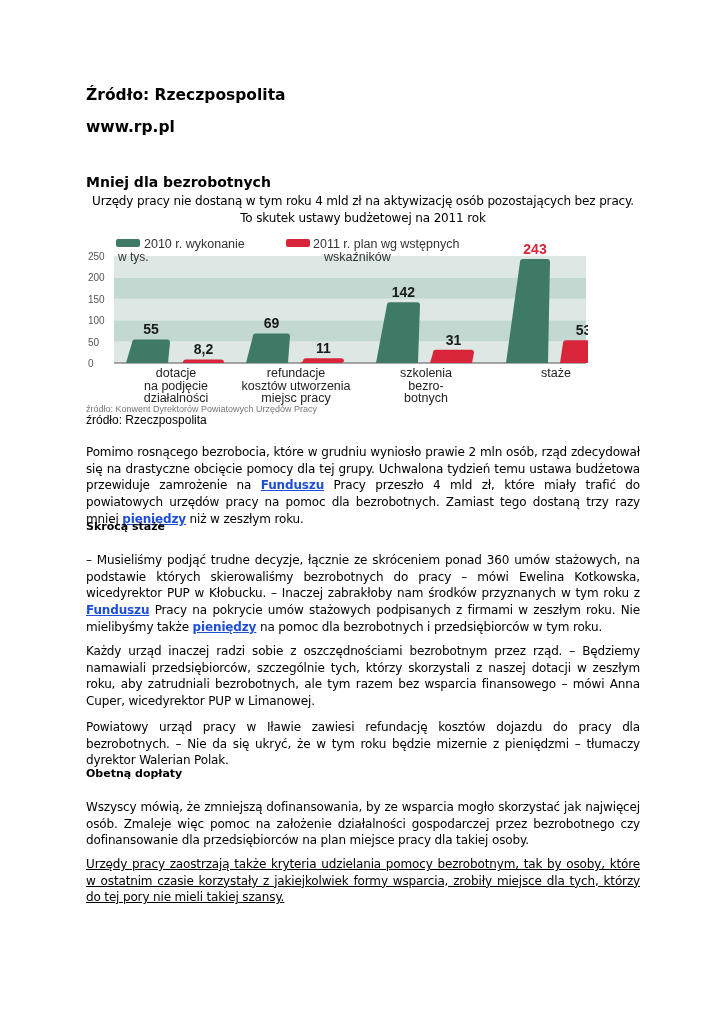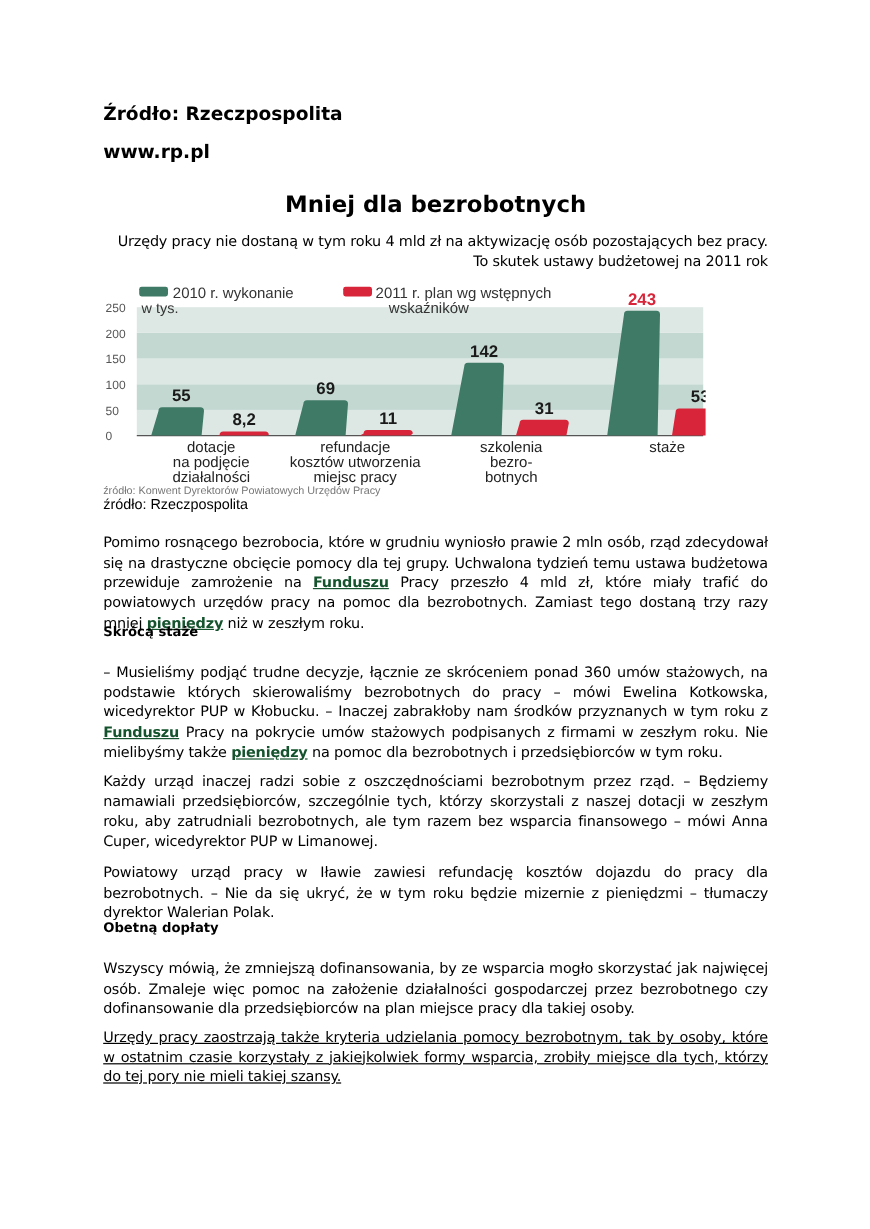--- a/index.html
+++ b/index.html
@@ -1,25 +1,25 @@
 <!DOCTYPE html>
 <html><head>
 <meta charset="utf-8">
 <style>
   html, body { margin:0; padding:0; background:#ffffff; }
   body { width:725px; height:1024px; position:relative; overflow:hidden;
          font-family:"DejaVu Sans", sans-serif; color:#000; }
   .src { position:absolute; left:86px; font-weight:bold; font-size:15.5px; }
-  .title { position:absolute; left:86px; width:554px; top:160px; text-align:center;
-           font-weight:bold; font-size:19px; }
+  .title { position:absolute; left:86px; width:554px; top:174px; 
+           font-weight:bold; font-size:14px; }
   .p { position:absolute; left:86px; width:554px; font-size:12px; line-height:16.7px;
        text-align:justify; letter-spacing:-0.15px; }
-  .p.left { text-align:right; }
+  .p.left { text-align:center; }
   .h { position:absolute; left:86px; font-weight:bold; font-size:11px; }
-  a.lnk { color:#14532d; font-weight:bold; text-decoration:underline; }
+  a.lnk { color:#1d4ed8; font-weight:bold; text-decoration:underline; }
   .chart { position:absolute; left:86px; top:234px; width:502px; height:182px; }
   .caption { position:absolute; left:86px; top:413px; font-size:12px; font-family:"Liberation Sans", sans-serif; }
 </style>
 </head>
 <body>
 
 <div class="src" style="top:86px;">Źródło: Rzeczpospolita</div>
 <div class="src" style="top:118px;">www.rp.pl</div>
 <div class="title">Mniej dla bezrobotnych</div>
 <div class="p left" style="top:193px;">Urzędy pracy nie dostaną w tym roku 4 mld zł na aktywizację osób pozostających bez pracy. To skutek ustawy budżetowej na 2011 rok</div>

